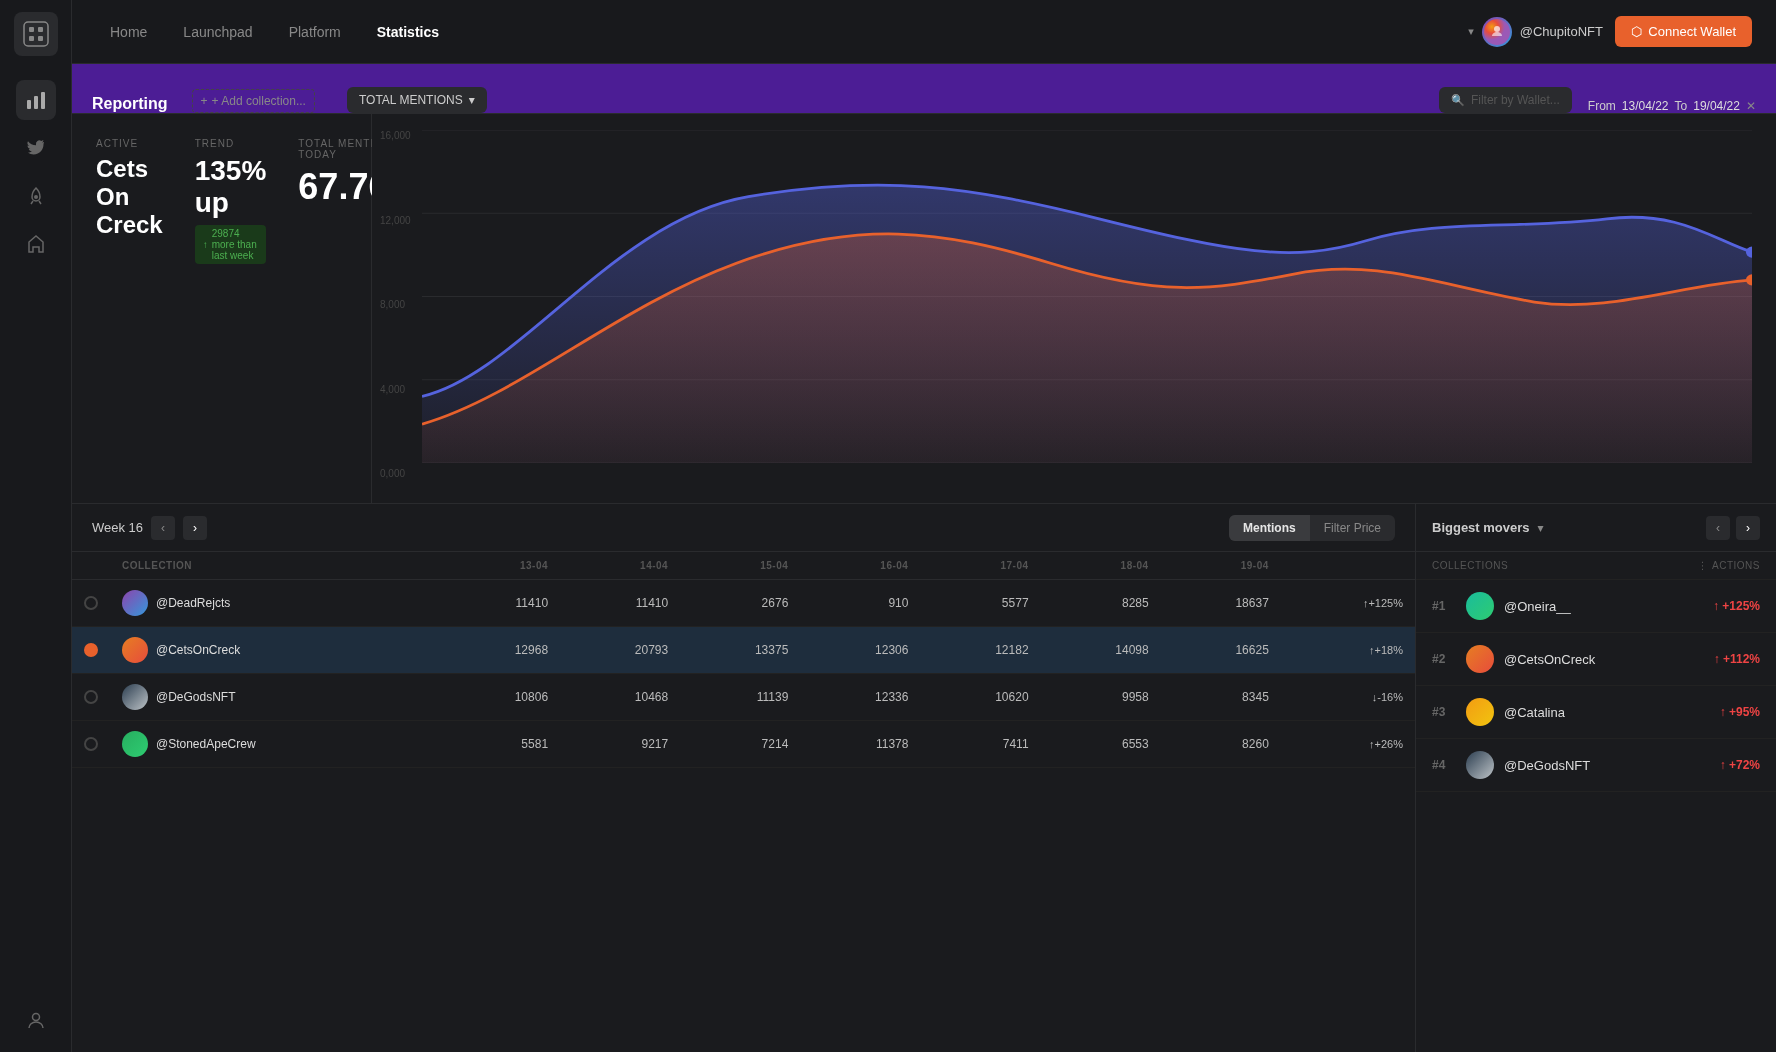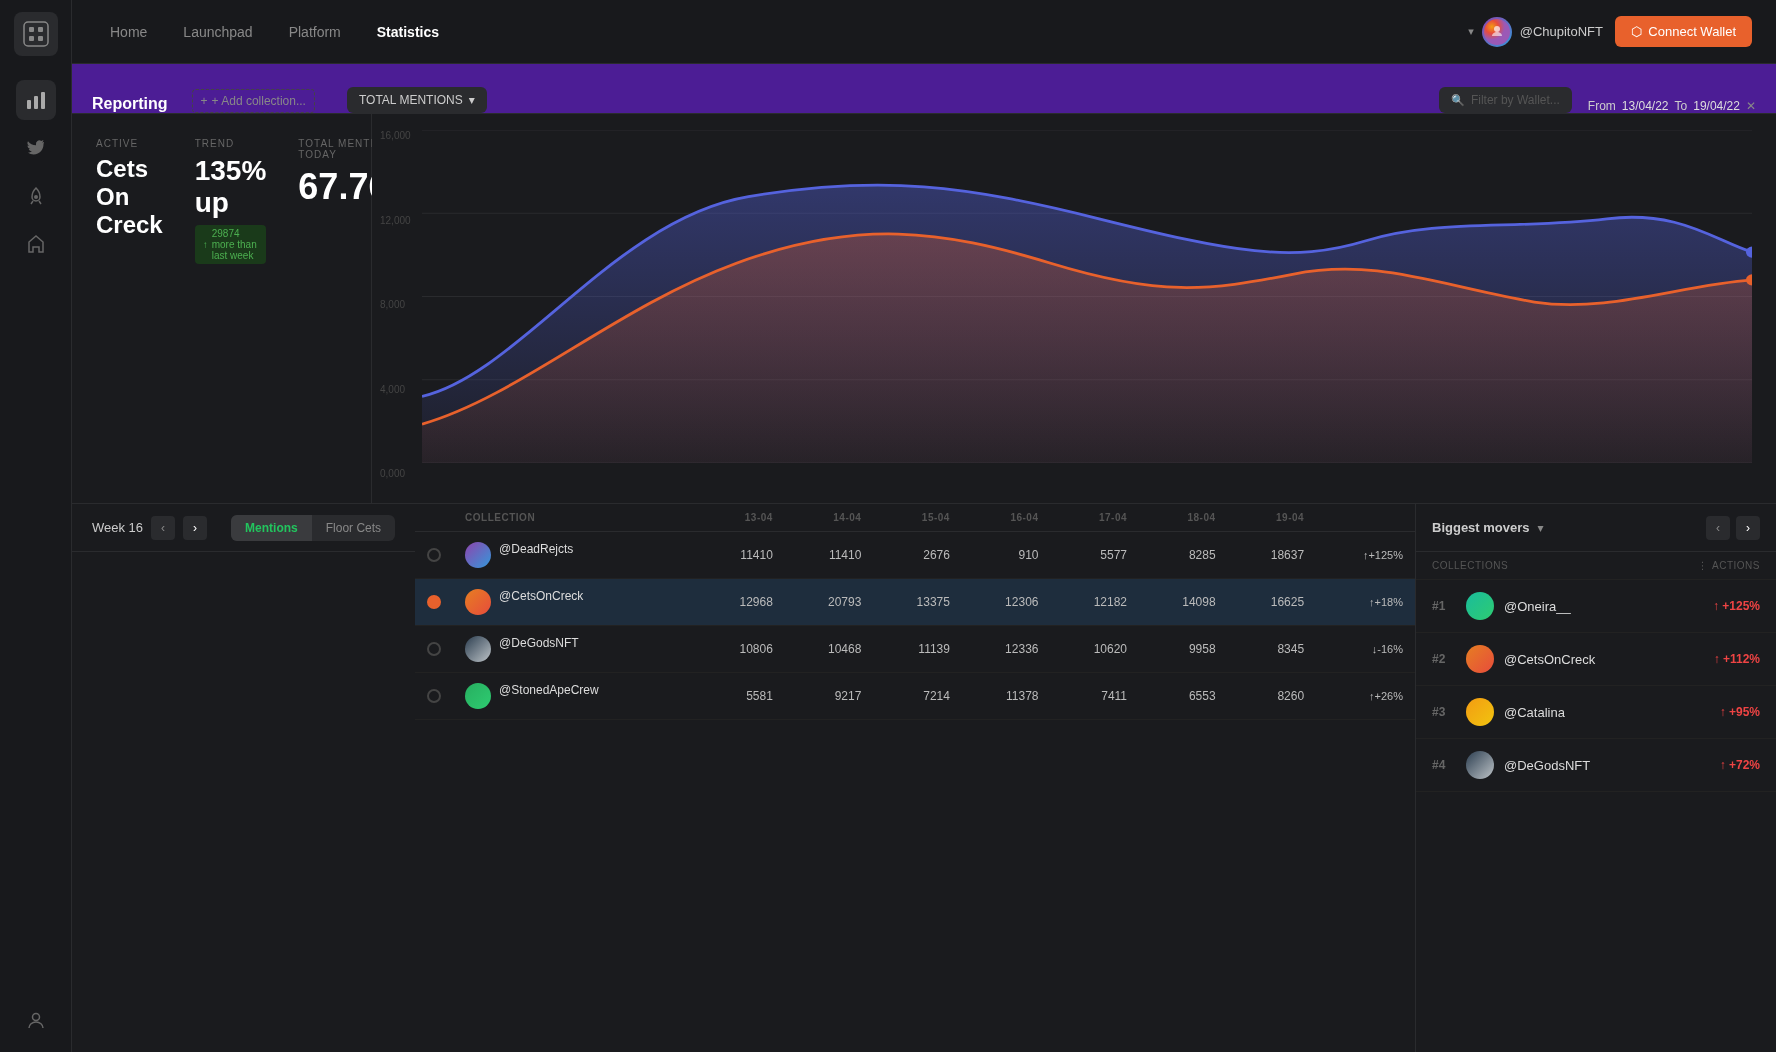--- a/index.html
+++ b/index.html
@@ -275,21 +275,21 @@
       display: flex;
       overflow: hidden;
     }
 
     
     .table-section {
       flex: 1;
       background: #1a1b1e;
       overflow: hidden;
       display: flex;
-      flex-direction: row;
+      flex-direction: column;
       border-right: 1px solid #2a2b2e;
     }
     .table-header-bar {
       height: 48px;
       display: flex;
       align-items: center;
       padding: 0 20px;
       gap: 12px;
       border-bottom: 1px solid #2a2b2e;
     }
@@ -321,21 +321,21 @@
       overflow: hidden;
     }
     .toggle-btn {
       padding: 6px 14px;
       font-size: 12px;
       cursor: pointer;
       color: #888;
     }
     .toggle-btn.active {
       background: #3a3b3e;
-      color: #22c55e;
+      color: #e5e5e5;
       font-weight: 600;
     }
 
     
     .data-table {
       overflow: auto;
       flex: 1;
     }
     table {
       width: 100%;
@@ -357,20 +357,21 @@
       border-bottom: 1px solid #222;
     }
     tbody tr.highlighted { background: #1e2d3d; }
     tbody td {
       padding: 10px 12px;
       color: #ccc;
     }
     tbody td.num { text-align: right; color: #bbb; }
     .collection-cell {
       display: flex;
+      align-items: center;
       gap: 8px;
     }
     .col-avatar {
       width: 26px;
       height: 26px;
       border-radius: 50%;
       flex-shrink: 0;
     }
     .col-name { font-size: 12px; color: #ddd; }
     .change-pos { color: #4caf50; font-size: 11px; }
@@ -654,21 +655,21 @@
       <div class="table-section">
         <div class="table-header-bar">
           <div class="week-nav">
             <span>Week 16</span>
             <div class="nav-arrow">‹</div>
             <div class="nav-arrow active">›</div>
           </div>
           <div class="table-spacer"></div>
           <div class="toggle-group">
             <div class="toggle-btn active">Mentions</div>
-            <div class="toggle-btn">Floor Cets</div>
+            <div class="toggle-btn">Filter Price</div>
           </div>
         </div>
 
         <div class="data-table">
           <table>
             <thead>
               <tr>
                 <th style="width:20px;"></th>
                 <th>COLLECTION</th>
                 <th class="num">13-04</th>

